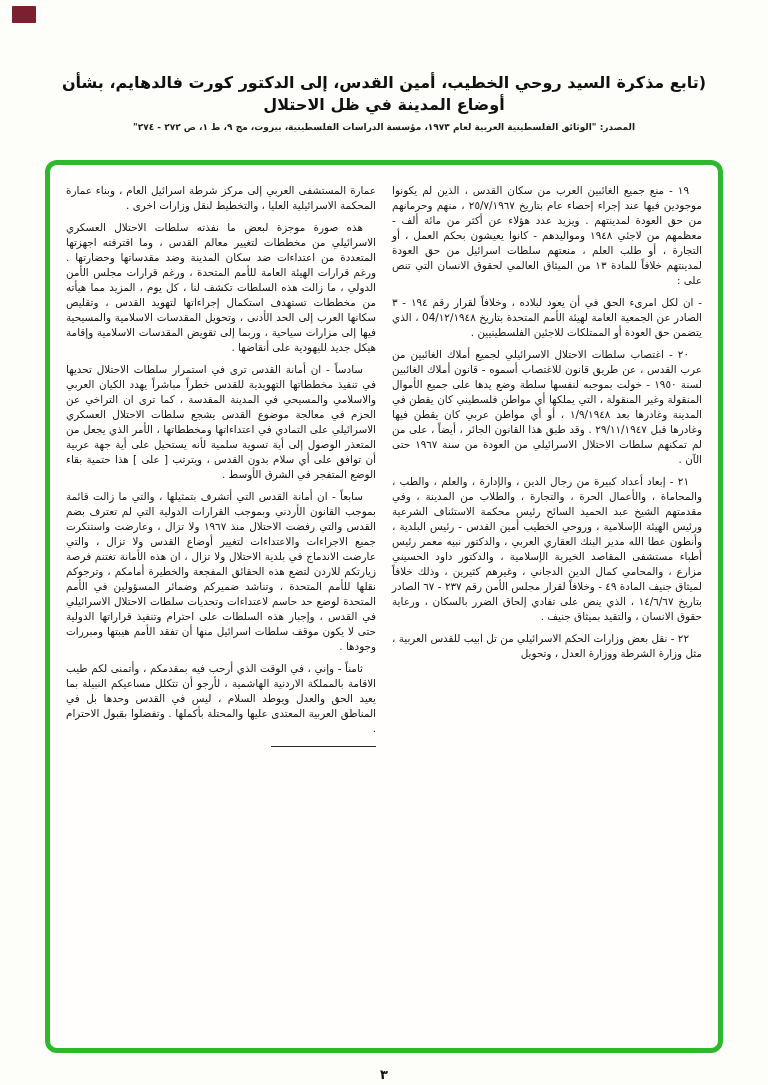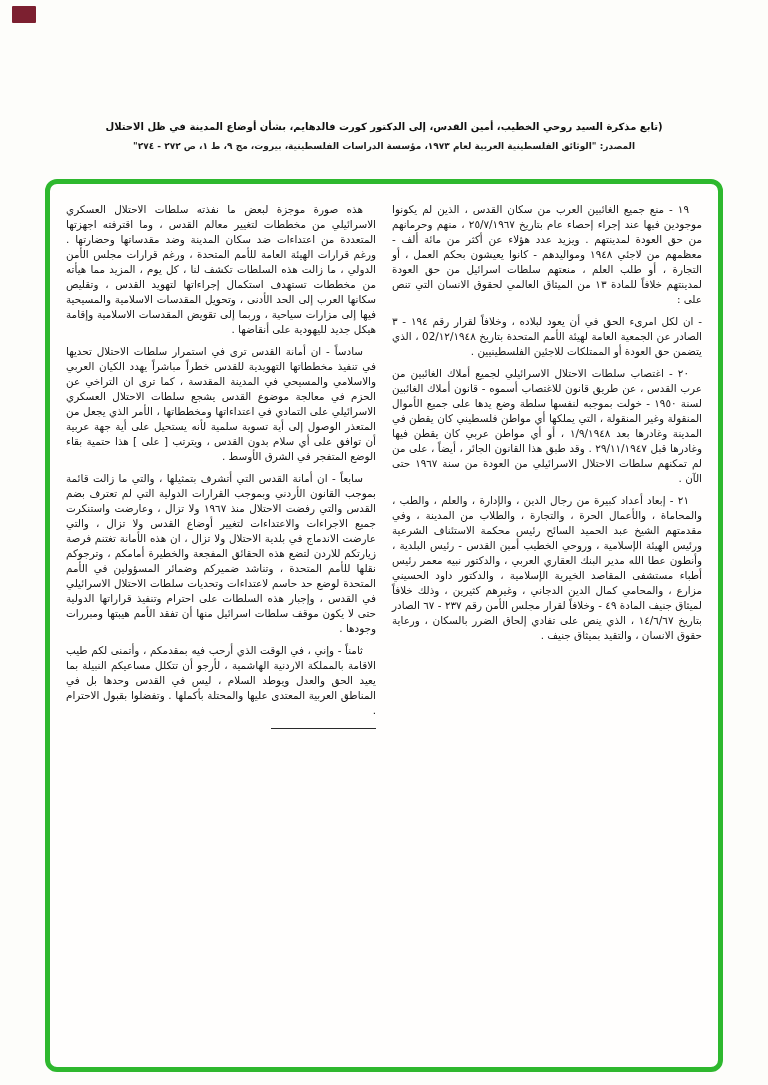--- a/index.html
+++ b/index.html
@@ -21,25 +21,24 @@
     background: #7c2030;
     border-radius: 1px;
   }
   .header {
     padding-top: 72px;
     text-align: center;
     direction: rtl;
   }
   .doc-title {
     font-weight: bold;
-    font-size: 10px;
+    font-size: 16px;
     color: #101010;
     padding: 0 40px;
     line-height: 1.35;
-    margin-top: 48px;
   }
   .doc-source {
     margin-top: 7px;
     font-weight: bold;
     font-size: 9px;
     color: #1c1c1c;
   }
   .doc-box {
     width: 678px;
     height: 893px;
@@ -92,26 +91,28 @@
 <div class="header">
   <div class="doc-title">(تابع مذكرة السيد روحي الخطيب، أمين القدس، إلى الدكتور كورت فالدهايم، بشأن أوضاع المدينة في ظل الاحتلال</div>
   <div class="doc-source">المصدر: "الوثائق الفلسطينية العربية لعام ١٩٧٣، مؤسسة الدراسات الفلسطينية، بيروت، مج ٩، ط ١، ص ٢٧٢ - ٢٧٤"</div>
 </div>
 
 <div class="doc-box">
   <div class="cols">
 
     <div class="col">
       <p>١٩ - منع جميع الغائبين العرب من سكان القدس ، الذين لم يكونوا موجودين فيها عند إجراء إحصاء عام بتاريخ ٢٥/٧/١٩٦٧ ، منهم وحرمانهم من حق العودة لمدينتهم . ويزيد عدد هؤلاء عن أكثر من مائة ألف - معظمهم من لاجئي ١٩٤٨ ومواليدهم - كانوا يعيشون بحكم العمل ، أو التجارة ، أو طلب العلم ، منعتهم سلطات اسرائيل من حق العودة لمدينتهم خلافاً للمادة ١٣ من الميثاق العالمي لحقوق الانسان التي تنص على :</p>
-      <p class="no-indent">- ان لكل امرىء الحق في أن يعود لبلاده ، وخلافاً لقرار رقم ١٩٤ - ٣ الصادر عن الجمعية العامة لهيئة الأمم المتحدة بتاريخ 02/١٢/١٩٤٨ ، الذي يتضمن حق العودة أو الممتلكات للاجئين الفلسطينيين .</p>
+      <p class="no-indent">- ان لكل امرىء الحق في أن يعود لبلاده ، وخلافاً لقرار رقم ١٩٤ - ٣ الصادر عن الجمعية العامة لهيئة الأمم المتحدة بتاريخ 04/١٢/١٩٤٨ ، الذي يتضمن حق العودة أو الممتلكات للاجئين الفلسطينيين .</p>
       <p>٢٠ - اغتصاب سلطات الاحتلال الاسرائيلي لجميع أملاك الغائبين من عرب القدس ، عن طريق قانون للاغتصاب أسموه - قانون أملاك الغائبين لسنة ١٩٥٠ - خولت بموجبه لنفسها سلطة وضع يدها على جميع الأموال المنقولة وغير المنقولة ، التي يملكها أي مواطن فلسطيني كان يقطن في المدينة وغادرها بعد ١/٩/١٩٤٨ ، أو أي مواطن عربي كان يقطن فيها وغادرها قبل ٢٩/١١/١٩٤٧ . وقد طبق هذا القانون الجائر ، أيضاً ، على من لم تمكنهم سلطات الاحتلال الاسرائيلي من العودة من سنة ١٩٦٧ حتى الآن .</p>
       <p>٢١ - إبعاد أعداد كبيرة من رجال الدين ، والإدارة ، والعلم ، والطب ، والمحاماة ، والأعمال الحرة ، والتجارة ، والطلاب من المدينة ، وفي مقدمتهم الشيخ عبد الحميد السائح رئيس محكمة الاستئناف الشرعية ورئيس الهيئة الإسلامية ، وروحي الخطيب أمين القدس - رئيس البلدية ، وأنطون عطا الله مدير البنك العقاري العربي ، والدكتور نبيه معمر رئيس أطباء مستشفى المقاصد الخيرية الإسلامية ، والدكتور داود الحسيني مزارع ، والمحامي كمال الدين الدجاني ، وغيرهم كثيرين ، وذلك خلافاً لميثاق جنيف المادة ٤٩ - وخلافاً لقرار مجلس الأمن رقم ٢٣٧ - ٦٧ الصادر بتاريخ ١٤/٦/٦٧ ، الذي ينص على تفادي إلحاق الضرر بالسكان ، ورعاية حقوق الانسان ، والتقيد بميثاق جنيف .</p>
+      <p>٢٢ - نقل بعض وزارات الحكم الاسرائيلي من تل ابيب للقدس العربية ، مثل وزارة الشرطة ووزارة العدل ، وتحويل</p>
     </div>
 
     <div class="col">
+      <p class="no-indent">عمارة المستشفى العربي إلى مركز شرطة اسرائيل العام ، وبناء عمارة المحكمة الاسرائيلية العليا ، والتخطيط لنقل وزارات اخرى .</p>
       <p>هذه صورة موجزة لبعض ما نفذته سلطات الاحتلال العسكري الاسرائيلي من مخططات لتغيير معالم القدس ، وما اقترفته اجهزتها المتعددة من اعتداءات ضد سكان المدينة وضد مقدساتها وحضارتها . ورغم قرارات الهيئة العامة للأمم المتحدة ، ورغم قرارات مجلس الأمن الدولي ، ما زالت هذه السلطات تكشف لنا ، كل يوم ، المزيد مما هيأته من مخططات تستهدف استكمال إجراءاتها لتهويد القدس ، وتقليص سكانها العرب إلى الحد الأدنى ، وتحويل المقدسات الاسلامية والمسيحية فيها إلى مزارات سياحية ، وربما إلى تقويض المقدسات الاسلامية وإقامة هيكل جديد لليهودية على أنقاضها .</p>
       <p>سادساً - ان أمانة القدس ترى في استمرار سلطات الاحتلال تحديها في تنفيذ مخططاتها التهويدية للقدس خطراً مباشراً يهدد الكيان العربي والاسلامي والمسيحي في المدينة المقدسة ، كما ترى ان التراخي عن الحزم في معالجة موضوع القدس يشجع سلطات الاحتلال العسكري الاسرائيلي على التمادي في اعتداءاتها ومخططاتها ، الأمر الذي يجعل من المتعذر الوصول إلى أية تسوية سلمية لأنه يستحيل على أية جهة عربية أن توافق على أي سلام بدون القدس ، ويترتب [ على ] هذا حتمية بقاء الوضع المتفجر في الشرق الأوسط .</p>
       <p>سابعاً - ان أمانة القدس التي أتشرف بتمثيلها ، والتي ما زالت قائمة بموجب القانون الأردني وبموجب القرارات الدولية التي لم تعترف بضم القدس والتي رفضت الاحتلال منذ ١٩٦٧ ولا تزال ، وعارضت واستنكرت جميع الاجراءات والاعتداءات لتغيير أوضاع القدس ولا تزال ، والتي عارضت الاندماج في بلدية الاحتلال ولا تزال ، ان هذه الأمانة تغتنم فرصة زيارتكم للاردن لتضع هذه الحقائق المفجعة والخطيرة أمامكم ، وترجوكم نقلها للأمم المتحدة ، وتناشد ضميركم وضمائر المسؤولين في الأمم المتحدة لوضع حد حاسم لاعتداءات وتحديات سلطات الاحتلال الاسرائيلي في القدس ، وإجبار هذه السلطات على احترام وتنفيذ قراراتها الدولية حتى لا يكون موقف سلطات اسرائيل منها أن تفقد الأمم هيبتها ومبررات وجودها .</p>
       <p>ثامناً - وإني ، في الوقت الذي أرحب فيه بمقدمكم ، وأتمنى لكم طيب الاقامة بالمملكة الاردنية الهاشمية ، لأرجو أن تتكلل مساعيكم النبيلة بما يعيد الحق والعدل ويوطد السلام ، ليس في القدس وحدها بل في المناطق العربية المعتدى عليها والمحتلة بأكملها . وتفضلوا بقبول الاحترام .</p>
       <div class="footnote-rule"></div>
     </div>
 
   </div>
 </div>
 

